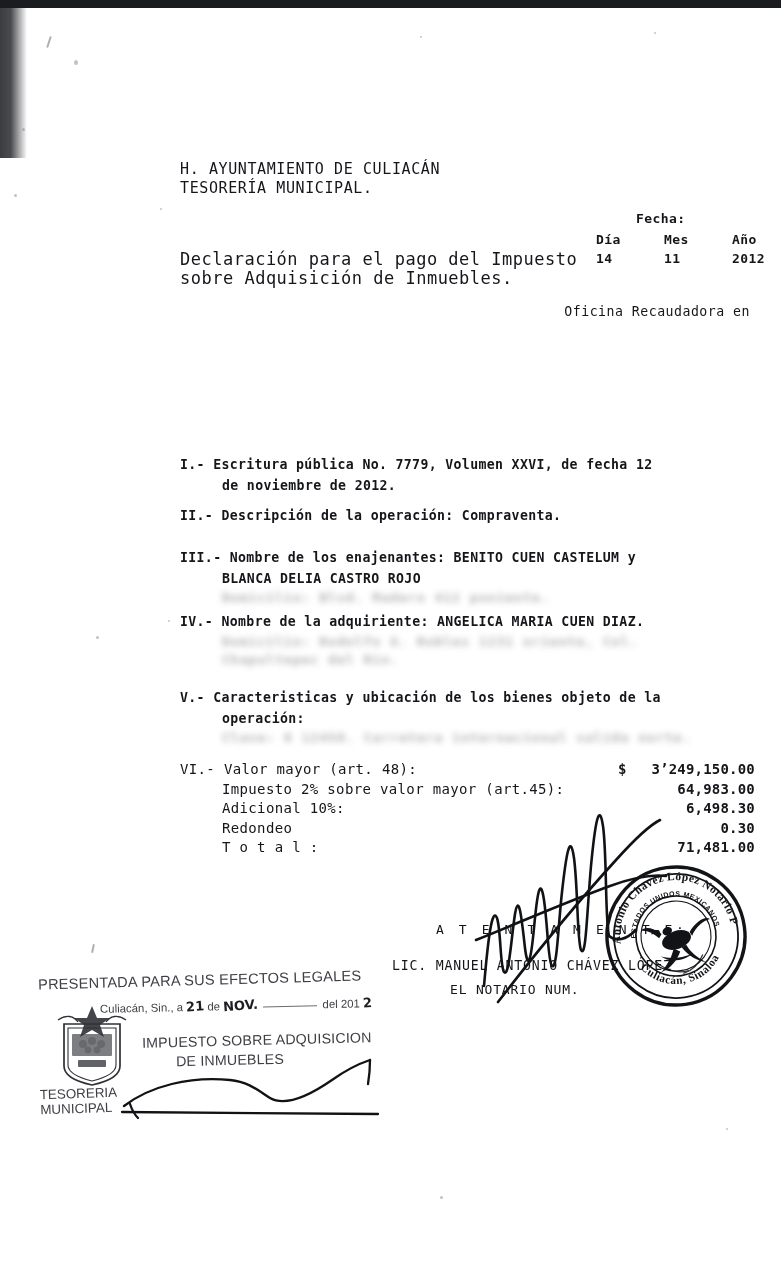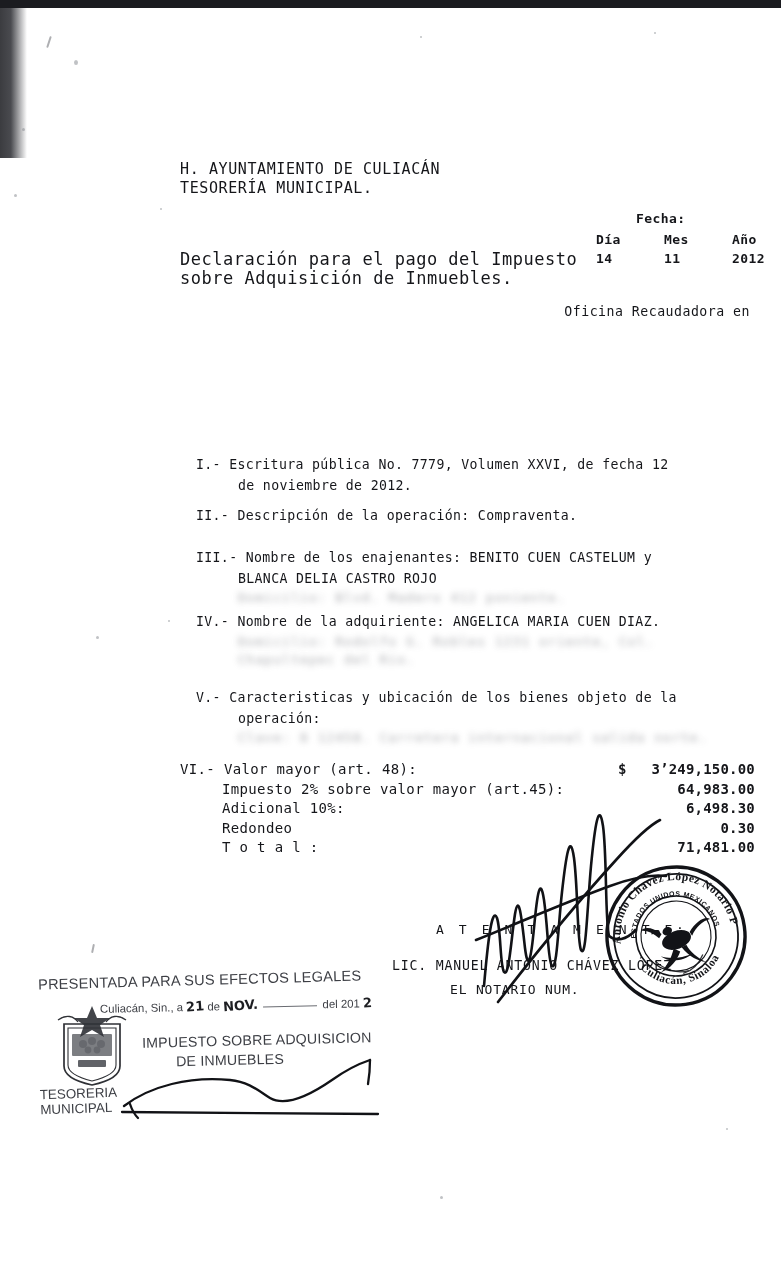--- a/index.html
+++ b/index.html
@@ -50,23 +50,24 @@
   .oficina .l2{display:block;padding-right:36px;}
 
   .para{
     position:absolute;left:180px;top:355px;width:572px;
     font-size:13.2px;line-height:20.5px;letter-spacing:.3px;
     text-align:justify;
   }
   .para .lastline{display:block;}
 
   .clause{
-    position:absolute;left:196px;
+    position:absolute;left:180px;
     font-size:13.2px;line-height:20.5px;letter-spacing:.35px;
     width:575px;
+    font-weight:bold;
   }
   .clause .rn{display:inline-block;}
   .clause .cont{display:block;padding-left:42px;}
 
   .redacted{
     display:block;
     filter:blur(3.1px);
     color:#74767c;
     opacity:.62;
     letter-spacing:1.4px;

